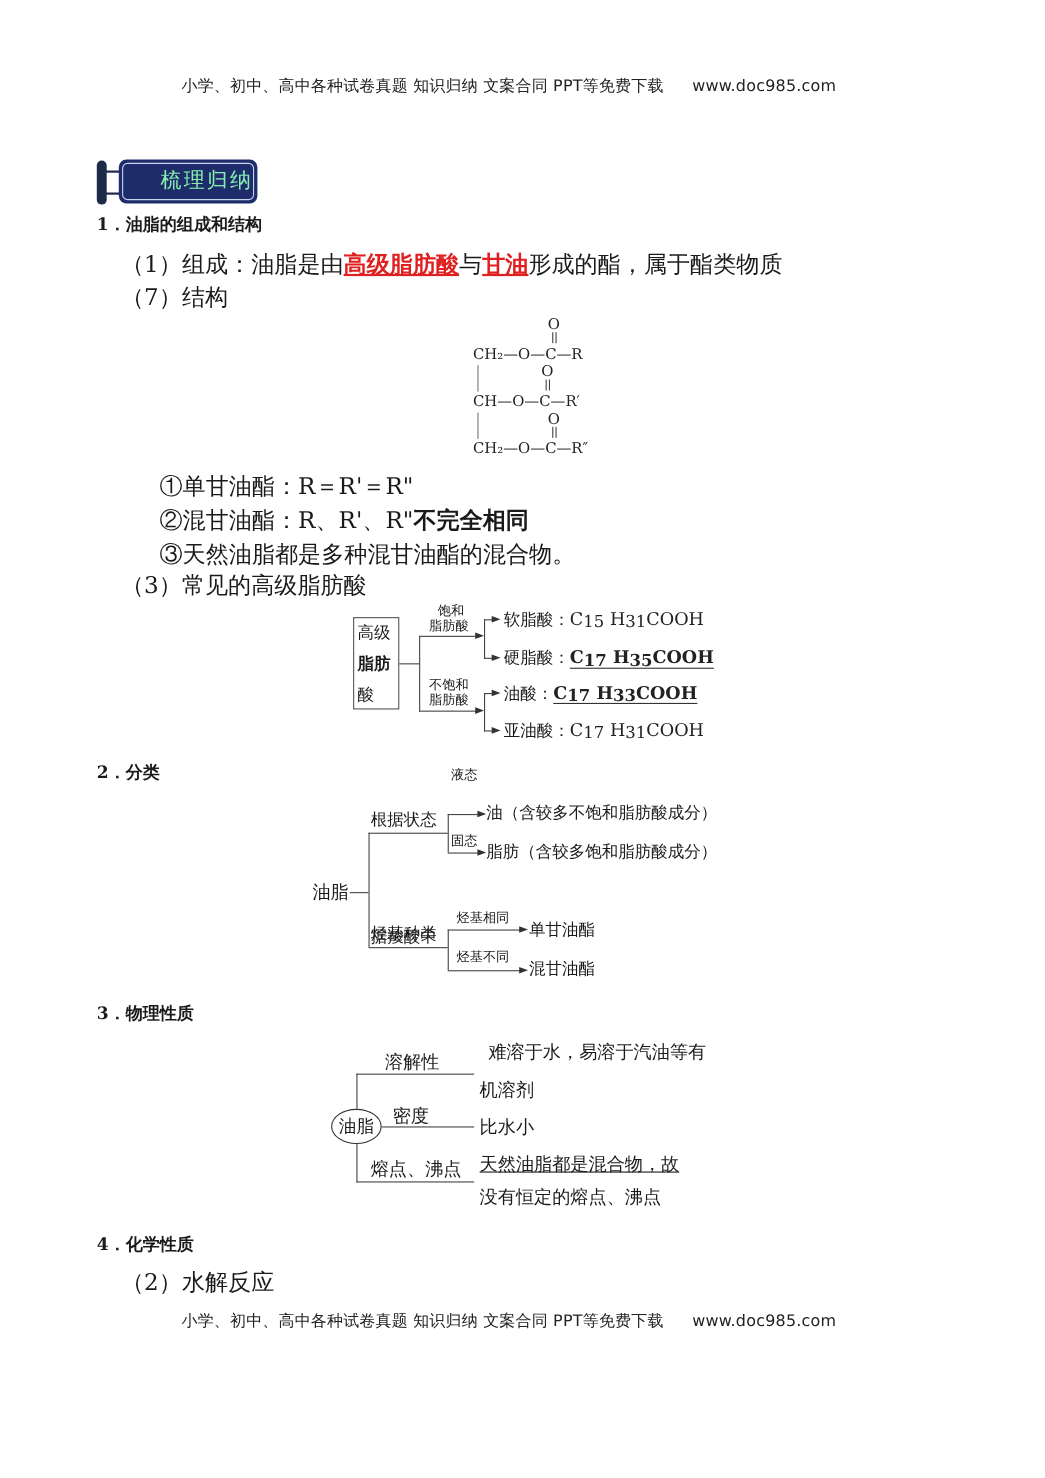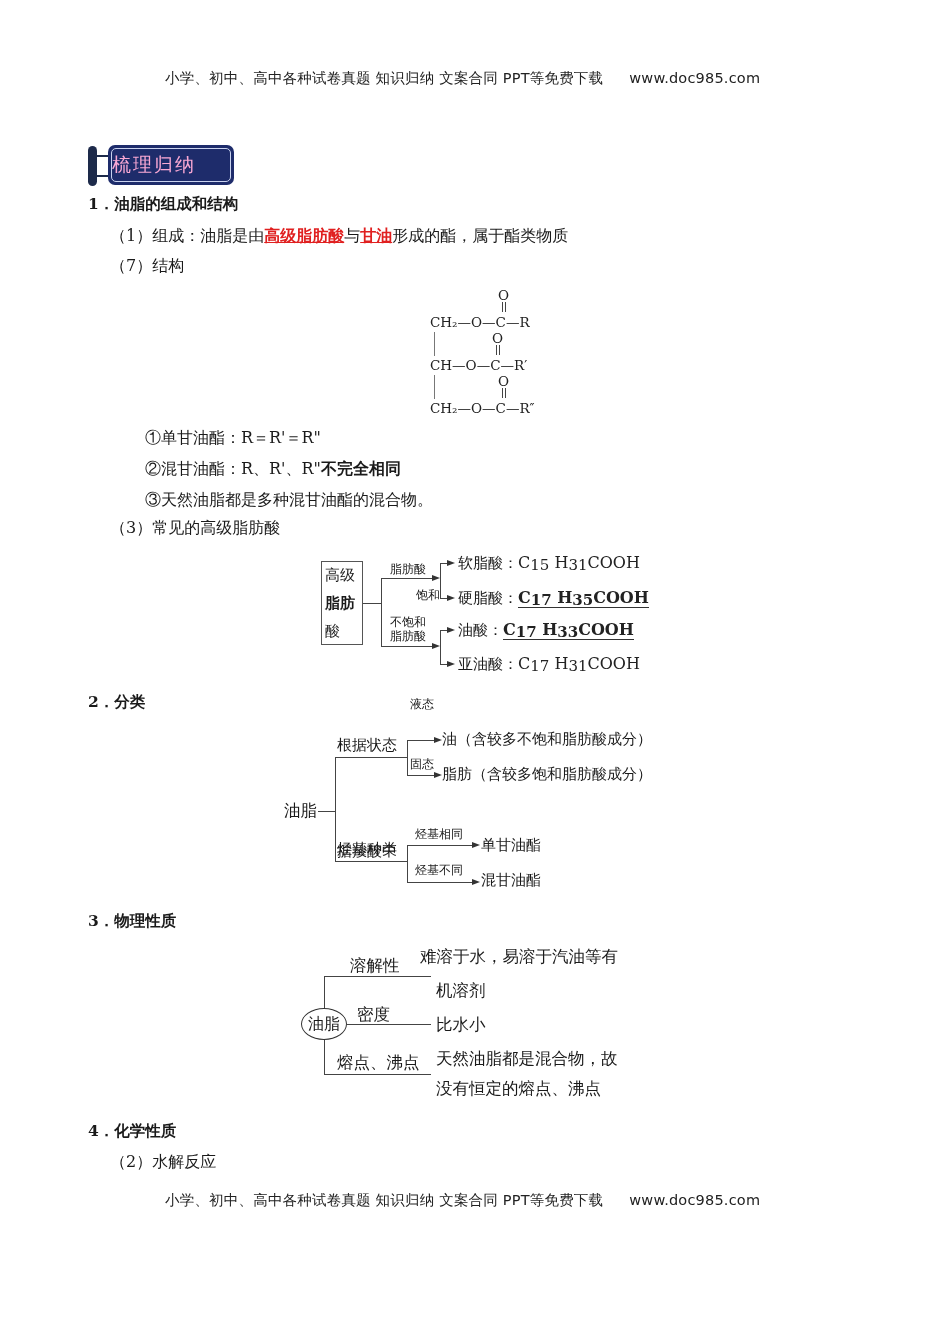--- a/index.html
+++ b/index.html
@@ -6,23 +6,23 @@
   body { width: 950px; height: 1344px; position: relative; overflow: hidden;
          font-family: "DejaVu Serif", "Liberation Serif", serif; color: #1a1a1a; }
   .abs { position: absolute; white-space: nowrap; }
   .hdr { font-family: "DejaVu Sans", "Liberation Sans", sans-serif; font-size: 14.5px; color: #222; letter-spacing: 0.2px; }
   .hdr .url { margin-left: 26px; }
   .banner-bar { position: absolute; left: 88px; top: 146px; width: 9px; height: 40px; background: #1d2a4a; border-radius: 5px; }
   .banner-conn1 { position: absolute; left: 96px; top: 155px; width: 14px; height: 2px; background: #1d2a4a; }
   .banner-conn2 { position: absolute; left: 96px; top: 175px; width: 14px; height: 2px; background: #1d2a4a; }
   .banner-box { position: absolute; left: 108px; top: 145px; width: 126px; height: 40px; background: #1e2c6b; border-radius: 7px; box-sizing: border-box; padding: 3px; }
   .banner-inner { width: 100%; height: 100%; border: 1.5px solid #c9d2ee; border-radius: 5px; box-sizing: border-box;
-                  color: #f9a8d4; font-family: "DejaVu Sans", "Liberation Sans", sans-serif; font-size: 19px; text-align: left; line-height: 30px; letter-spacing: 2px; }
+                  color: #86efac; font-family: "DejaVu Sans", "Liberation Sans", sans-serif; font-size: 19px; text-align: right; line-height: 30px; letter-spacing: 2px; }
   .h1 { font-size: 15.5px; font-weight: bold; }
-  .p { font-size: 16px; }
+  .p { font-size: 21px; }
   .red { color: #e02020; font-weight: bold; text-decoration: underline; }
   .bold { font-weight: bold; font-family: "DejaVu Sans", "Liberation Sans", sans-serif; }
   .chem { font-family: "DejaVu Serif", "Liberation Serif", serif; font-size: 13.5px; color: #222; }
   .line { position: absolute; background: #444; }
   .arrow { position: absolute; width: 0; height: 0; border-top: 3.5px solid transparent; border-bottom: 3.5px solid transparent; border-left: 8px solid #333; }
   .d { font-family: "DejaVu Sans", "Liberation Sans", sans-serif; color: #1a1a1a; }
   .sm { font-size: 12px; }
   .md { font-size: 15px; }
   .lg { font-size: 16.5px; }
   sub { font-size: 15px; vertical-align: -2px; }
@@ -84,21 +84,21 @@
   <div class="box"></div>
   <div class="abs d md" style="left:325px; top:566px;">高级</div>
   <div class="abs d md" style="left:325px; top:594px;font-weight:bold;">脂肪</div>
   <div class="abs d md" style="left:325px; top:622px;">酸</div>
 
   <div class="line" style="left:363px; top:603px; width:18px; height:1px;"></div>
   <div class="line" style="left:381px; top:578px; width:1px; height:69px;"></div>
   <div class="line" style="left:381px; top:578px; width:55px; height:1px;"></div>
   <div class="line" style="left:381px; top:646px; width:55px; height:1px;"></div>
 
-  <div class="abs d sm" style="left:416px; top:547px;margin-top:40px;">饱和</div>
+  <div class="abs d sm" style="left:398px; top:547px;">饱和</div>
   <div class="abs d sm" style="left:390px; top:561px;">脂肪酸</div>
   <div class="abs d sm" style="left:390px; top:614px;">不饱和</div>
   <div class="abs d sm" style="left:390px; top:628px;">脂肪酸</div>
 
   <div class="arrow" style="left:432px; top:575px;"></div>
   <div class="arrow" style="left:432px; top:643px;"></div>
 
   <div class="line" style="left:440px; top:563px; width:1px; height:36px;"></div>
   <div class="line" style="left:440px; top:563px; width:8px; height:1px;"></div>
   <div class="line" style="left:440px; top:598px; width:8px; height:1px;"></div>
@@ -163,24 +163,24 @@
   <div class="line" style="left:324px; top:976px; width:1px; height:32px;"></div>
   <div class="line" style="left:324px; top:1040px; width:1px; height:35px;"></div>
   <div class="line" style="left:324px; top:976px; width:107px; height:1px;"></div>
   <div class="line" style="left:347px; top:1024px; width:84px; height:1px;"></div>
   <div class="line" style="left:324px; top:1074px; width:107px; height:1px;"></div>
 
   <div class="abs d lg" style="left:350px; top:955px;">溶解性</div>
   <div class="abs d lg" style="left:357px; top:1004px;">密度</div>
   <div class="abs d lg" style="left:337px; top:1052px;">熔点、沸点</div>
 
-  <div class="abs d lg" style="left:420px; top:946px;">难溶于水，易溶于汽油等有</div>
+  <div class="abs d lg" style="left:444px; top:946px;">难溶于水，易溶于汽油等有</div>
   <div class="abs d lg" style="left:436px; top:980px;">机溶剂</div>
   <div class="abs d lg" style="left:436px; top:1014px;">比水小</div>
-  <div class="abs d lg" style="left:436px; top:1048px;">天然油脂都是混合物，故</div>
+  <div class="abs d lg" style="left:436px; top:1048px;text-decoration:underline;">天然油脂都是混合物，故</div>
   <div class="abs d lg" style="left:436px; top:1078px;">没有恒定的熔点、沸点</div>
 </div>
 
 <div class="abs h1" style="left:88px; top:1121px;">4．化学性质</div>
 <div class="abs p" style="left:110px; top:1152px;">（2）水解反应</div>
 
 <div class="abs hdr" style="left:165px; top:1191px;">
   <span>小学、初中、高中各种试卷真题  知识归纳  文案合同  PPT等免费下载</span><span class="url">www.doc985.com</span>
 </div>
 

